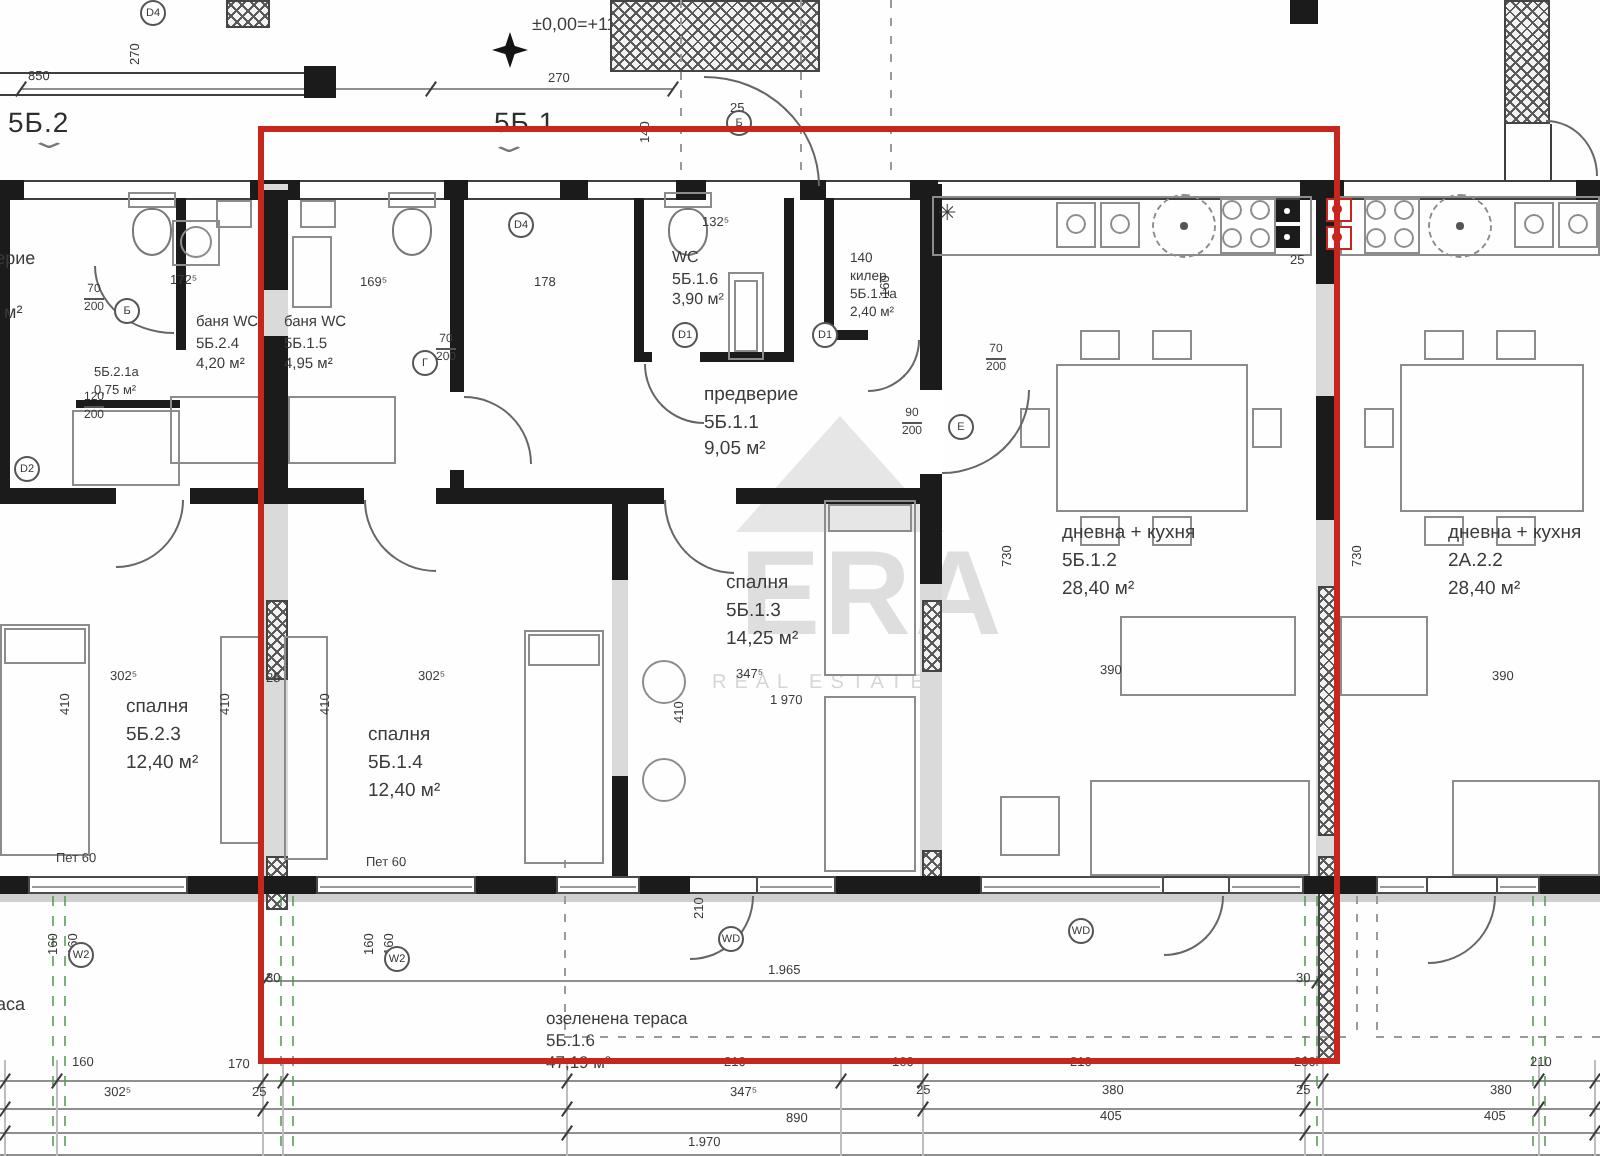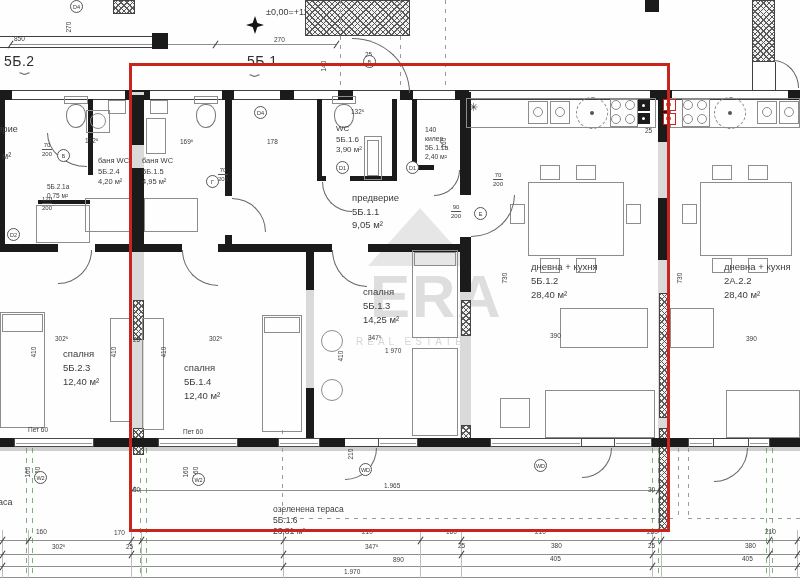--- a/index.html
+++ b/index.html
@@ -323,21 +323,21 @@
 5Б.1.3
 14,25 м²</div>
     <div class="abs lbl " style="left: 531px; top: 260px; font-size: 9.5px; z-index: 6; line-height: 14px; white-space: pre;">дневна + кухня
 5Б.1.2
 28,40 м²</div>
     <div class="abs lbl " style="left: 724px; top: 260px; font-size: 9.5px; z-index: 6; line-height: 14px; white-space: pre;">дневна + кухня
 2А.2.2
 28,40 м²</div>
     <div class="abs lbl " style="left: 273px; top: 504px; font-size: 8.5px; z-index: 6; line-height: 11px; white-space: pre;">озеленена тераса
 5Б.1.6
-23,81 м²</div>
+47,19 м²</div>
     <div class="abs lbl " style="left: -27px; top: 124px; font-size: 9px; z-index: 6; line-height: 11px; white-space: pre;">предверие</div>
     <div class="abs lbl " style="left: 2px; top: 151px; font-size: 9px; z-index: 6; line-height: 11px; white-space: pre;">м²</div>
     <div class="abs lbl " style="left: 47px; top: 182px; font-size: 6.5px; z-index: 6; line-height: 9px; white-space: pre;">5Б.2.1а
 0,75 м²</div>
     <div class="abs lbl " style="left: -16px; top: 497px; font-size: 9px; z-index: 6; line-height: 11px; white-space: pre;">тераса</div>
     <div class="abs lbl " style="left: 14px; top: 36px; font-size: 6.5px; z-index: 6;">850</div>
     <div class="abs lbl " style="left: 274px; top: 37px; font-size: 6.5px; z-index: 6;">270</div>
     <div class="abs lbl rot" style="left: 327px; top: 65px; font-size: 6.5px; z-index: 6;">140</div>
     <div class="abs lbl " style="left: 365px; top: 52px; font-size: 6.5px; z-index: 6;">25</div>
     <div class="abs lbl rot" style="left: 72px; top: 26px; font-size: 6.5px; z-index: 6;">270</div>

